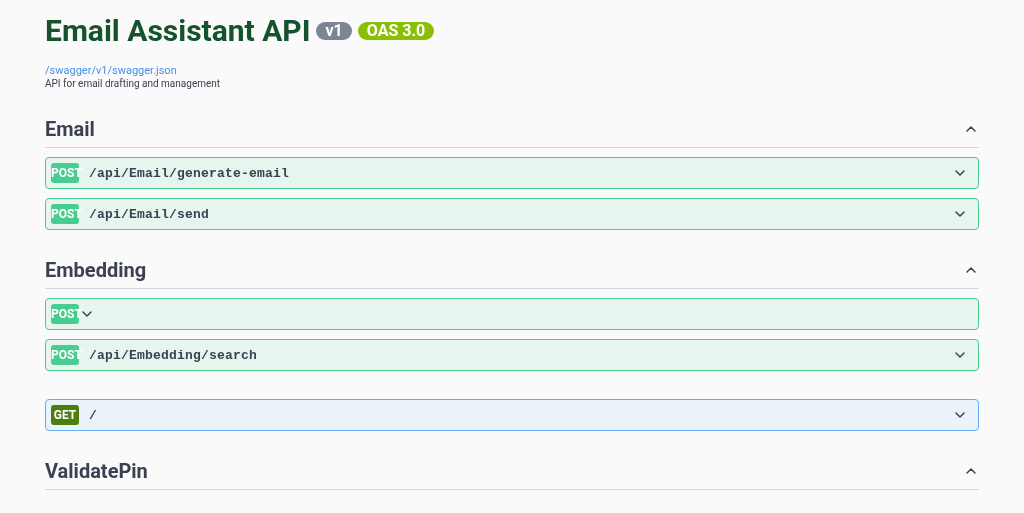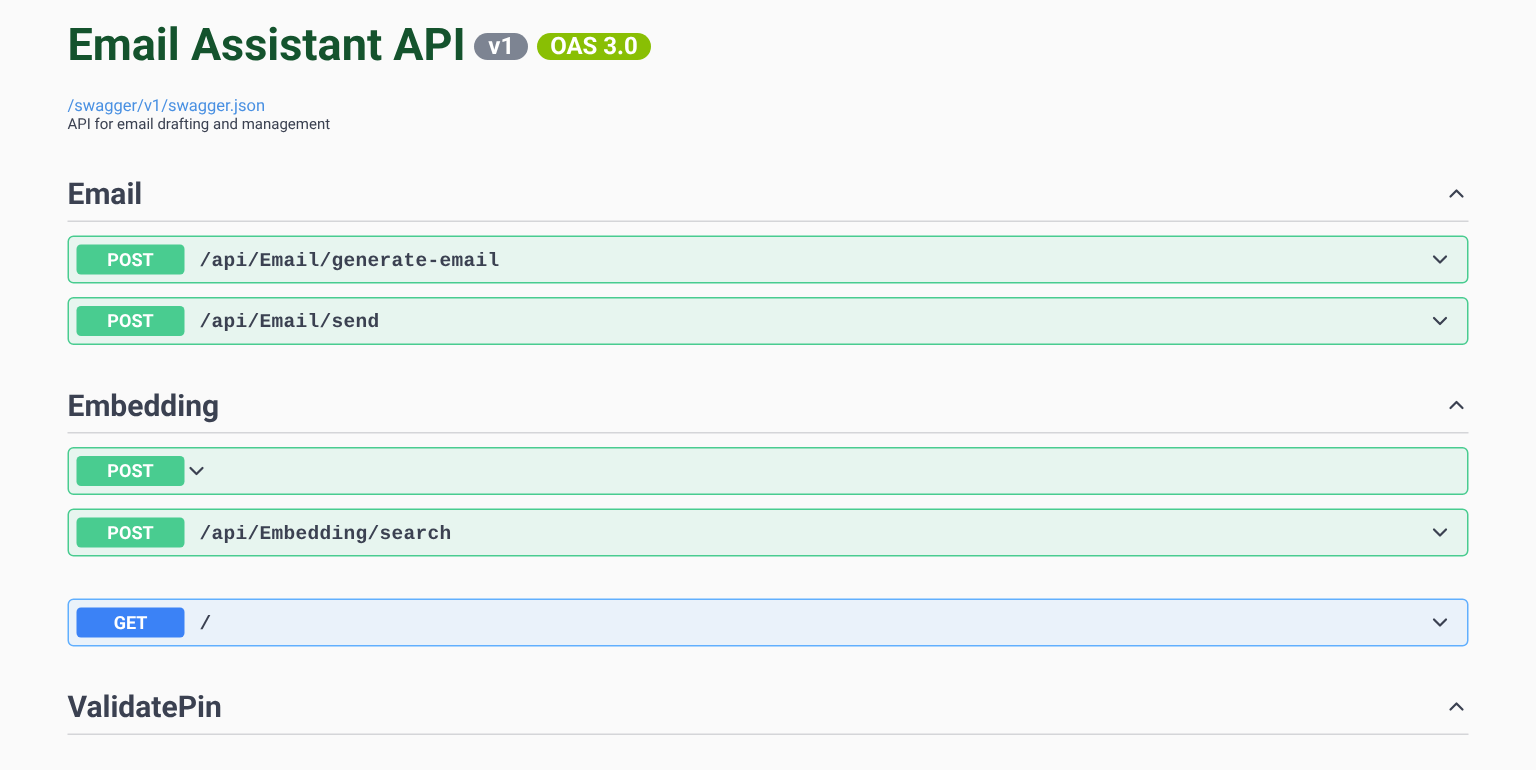--- a/index.html
+++ b/index.html
@@ -51,28 +51,28 @@
   }
   .endpoint.post {
     background: rgba(73,204,144,0.10);
     border: 1px solid #49cc90;
   }
   .endpoint.get {
     background: rgba(97,175,254,0.10);
     border: 1px solid #61affe;
   }
   .method {
-    width: 72px; text-align: center;
+    width: 28px; text-align: center;
     font-size: 12px; font-weight: 700;
     color: #fff; border-radius: 3px;
     padding: 3px 0;
     font-family: inherit;
   }
   .method.post { background: #49cc90; }
-  .method.get { background: #3b82f6; }
+  .method.get { background: #4d7c0f; }
   .endpoint-path {
     font-family: ui-monospace, SFMono-Regular, "Courier New", monospace;
     font-size: 13px; font-weight: 600;
     color: #3b4151;
     margin-left: 10px;
     flex: 1;
     letter-spacing: 0.2px;
   }
   .endpoint-chevron { color: #3b4151; }
 </style>

